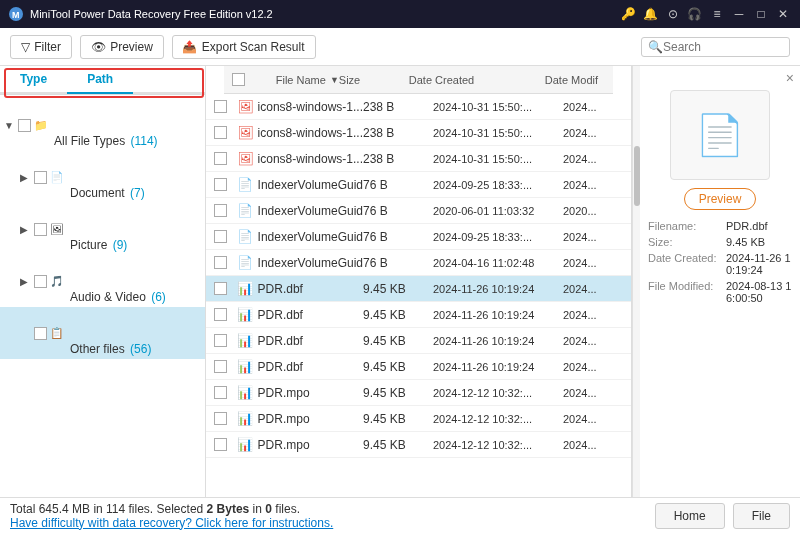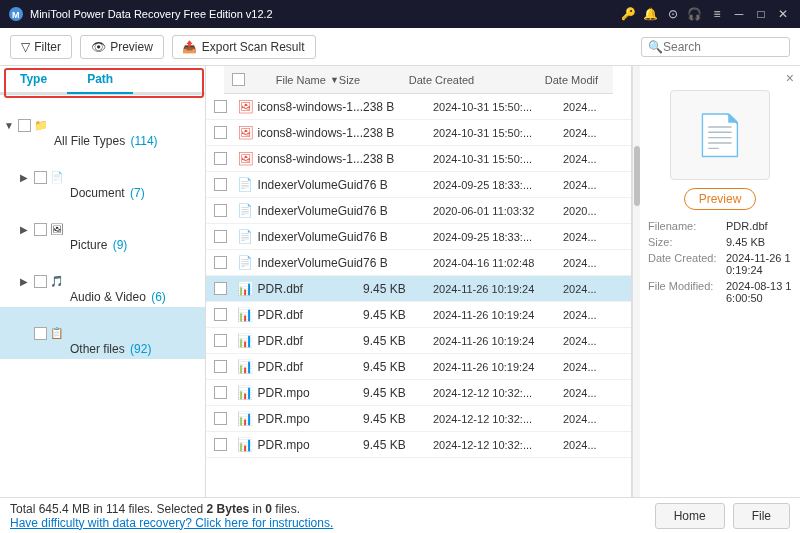--- a/index.html
+++ b/index.html
@@ -295,21 +295,21 @@
         <span class="tree-chevron">▶</span>
         <div class="tree-checkbox"></div>
         <span class="tree-file-icon">🎵</span>
         <span class="tree-label">Audio &amp; Video <span class="tree-count">(6)</span></span>
       </div>
 
       <div class="tree-item selected" style="padding-left:20px;">
         <span class="tree-chevron"></span>
         <div class="tree-checkbox"></div>
         <span class="tree-file-icon">📋</span>
-        <span class="tree-label">Other files <span class="tree-count">(92)</span></span>
+        <span class="tree-label">Other files <span class="tree-count">(56)</span></span>
       </div>
     </div>
   </div>
 
   <div class="right-content">
     <div class="content-area">
 
       <div class="file-list-container">
 
         <div class="file-list-header">

